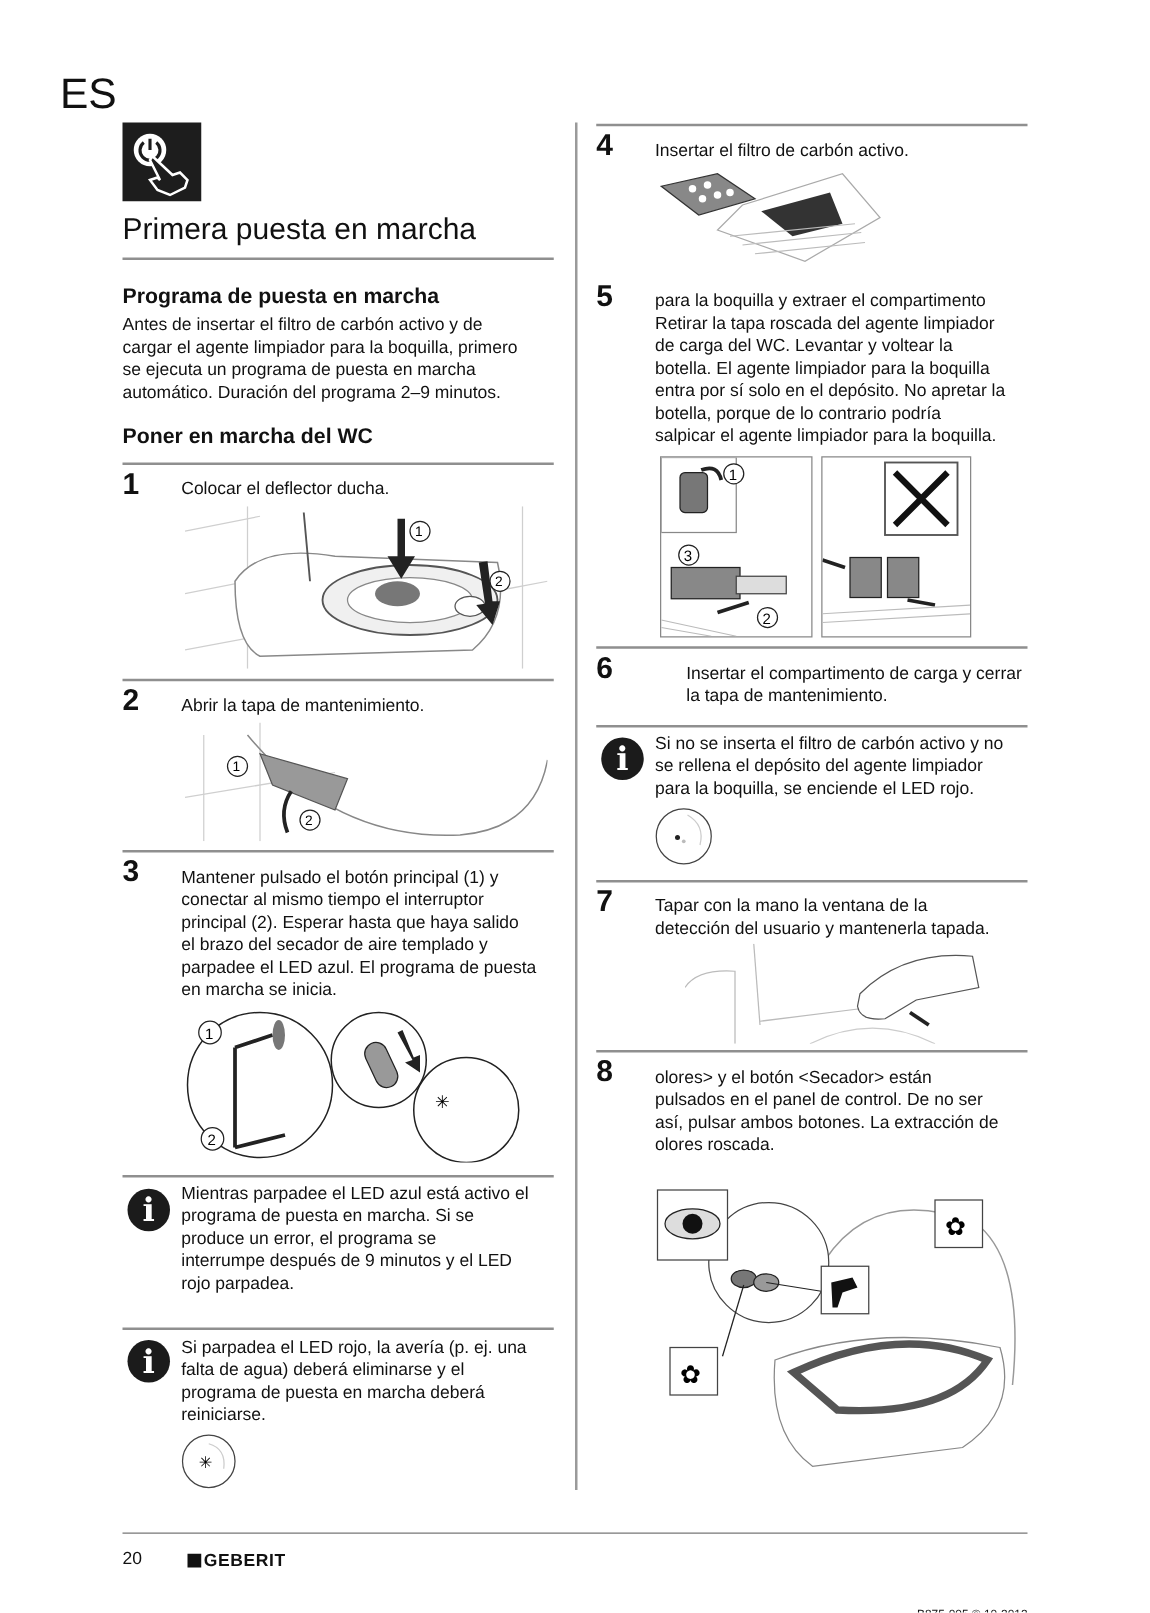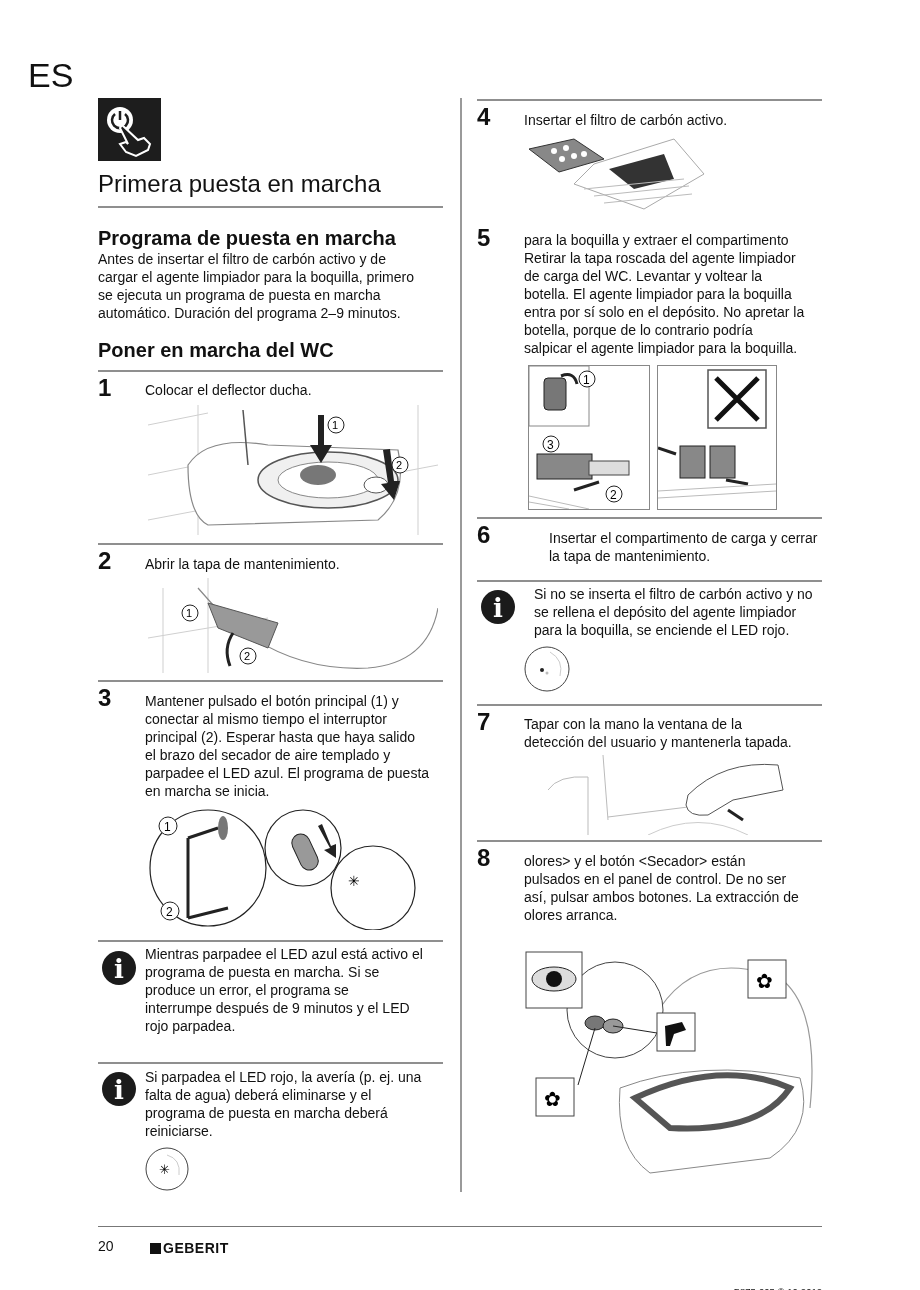--- a/index.html
+++ b/index.html
@@ -1,23 +1,23 @@
 <!DOCTYPE html>
 <html><head>
 <meta charset="utf-8">
 <style>
   html, body { margin:0; padding:0; background:#fff; }
   body { width:920px; height:1290px; position:relative; overflow:hidden; font-family:"Liberation Sans", sans-serif; color:#111; }
   .abs { position:absolute; }
-  .lang { left:28px; top:56px; font-size:34px; font-weight:400; letter-spacing:0px; }
+  .lang { left:48px; top:56px; font-size:34px; font-weight:400; letter-spacing:0px; }
   .vdiv { left:460px; top:98px; width:2px; height:1094px; background:#9a9a9a; }
   .hero-icon { left:98px; top:98px; width:63px; height:63px; background:#1d1d1d; }
   .h1 { left:98px; top:170px; font-size:24px; font-weight:400; }
   .rule { height:2px; background:#8f8f8f; }
-  .h2 { font-size:20px; font-weight:700; }
+  .h2 { font-size:17px; font-weight:700; }
   .p { font-size:14px; line-height:18px; }
   .step-num { font-size:24px; font-weight:700; }
   .step-text { font-size:14px; line-height:18px; }
   .illus { border:0; }
   .info-icon { width:34px; height:34px; border-radius:50%; background:#1b1b1b; color:#fff; font-family:"DejaVu Serif", serif; font-weight:700; font-size:26px; text-align:center; line-height:36px; }
   .footer-num { font-size:14px; }
   .logo { font-size:14px; font-weight:700; letter-spacing:0.5px; }
   .footer-ref { font-size:9.5px; text-align:right; line-height:11px;margin-top:48px; }
 </style>
 </head>
@@ -216,21 +216,21 @@
 
 <div class="abs rule" style="left:477px; top:517px; width:345px;"></div>
 <div class="abs step-num" style="left:477px; top:521px;">6</div>
 <div class="abs step-text" style="left:524px; top:529px; width:300px;margin-left:25px;">
   <div>Insertar el compartimento de carga y cerrar</div>
   <div>la tapa de mantenimiento.</div>
 </div>
 
 <div class="abs rule" style="left:477px; top:580px; width:345px;"></div>
 <div class="abs info-icon" style="left:481px; top:590px;">i</div>
-<div class="abs step-text" style="left:524px; top:585px; width:300px;margin-left:10px;">
+<div class="abs step-text" style="left:524px; top:585px; width:300px;">
   <div>Si no se inserta el filtro de carbón activo y no</div>
   <div>se rellena el depósito del agente limpiador</div>
   <div>para la boquilla, se enciende el LED rojo.</div>
 </div>
 <div class="abs" style="left:524px; top:646px; width:46px; height:46px;">
   <svg width="46" height="46" viewBox="0 0 46 46">
       <circle cx="23" cy="23" r="22" fill="#fff" stroke="#444"></circle>
       <path d="M26 6 Q40 14 36 30" stroke="#ccc" fill="none"></path>
       <circle cx="18" cy="24" r="2" fill="#222"></circle>
       <circle cx="23" cy="27" r="1.5" fill="#bbb"></circle>
@@ -253,21 +253,21 @@
     <path d="M100 80 Q150 55 200 80" stroke="#ccc" fill="none"></path>
   </svg>
 </div>
 
 <div class="abs rule" style="left:477px; top:840px; width:345px;"></div>
 <div class="abs step-num" style="left:477px; top:844px;">8</div>
 <div class="abs step-text" style="left:524px; top:852px; width:300px;">
   <div>olores&gt; y el botón &lt;Secador&gt; están</div>
   <div>pulsados en el panel de control. De no ser</div>
   <div>así, pulsar ambos botones. La extracción de</div>
-  <div>olores arranca.</div>
+  <div>olores roscada.</div>
 </div>
 <div class="abs illus" style="left:520px; top:948px; width:300px; height:230px;">
   <svg width="300" height="230" viewBox="0 0 300 230">
     <path d="M140 60 Q180 0 260 30 Q300 60 290 160" stroke="#999" fill="none" stroke-width="1.2"></path>
     <path d="M100 140 Q180 110 280 130 Q295 180 250 210 L130 225 Q95 200 100 140 Z" fill="#fff" stroke="#888"></path>
     <path d="M115 150 Q200 110 270 140 Q240 185 150 180 Z" fill="none" stroke="#555" stroke-width="6"></path>
     <circle cx="95" cy="62" r="48" fill="#fff" stroke="#444"></circle>
     <ellipse cx="75" cy="75" rx="10" ry="7" fill="#777" stroke="#222"></ellipse>
     <ellipse cx="93" cy="78" rx="10" ry="7" fill="#999" stroke="#222"></ellipse>
     <line x1="93" y1="78" x2="137" y2="85" stroke="#222"></line>

